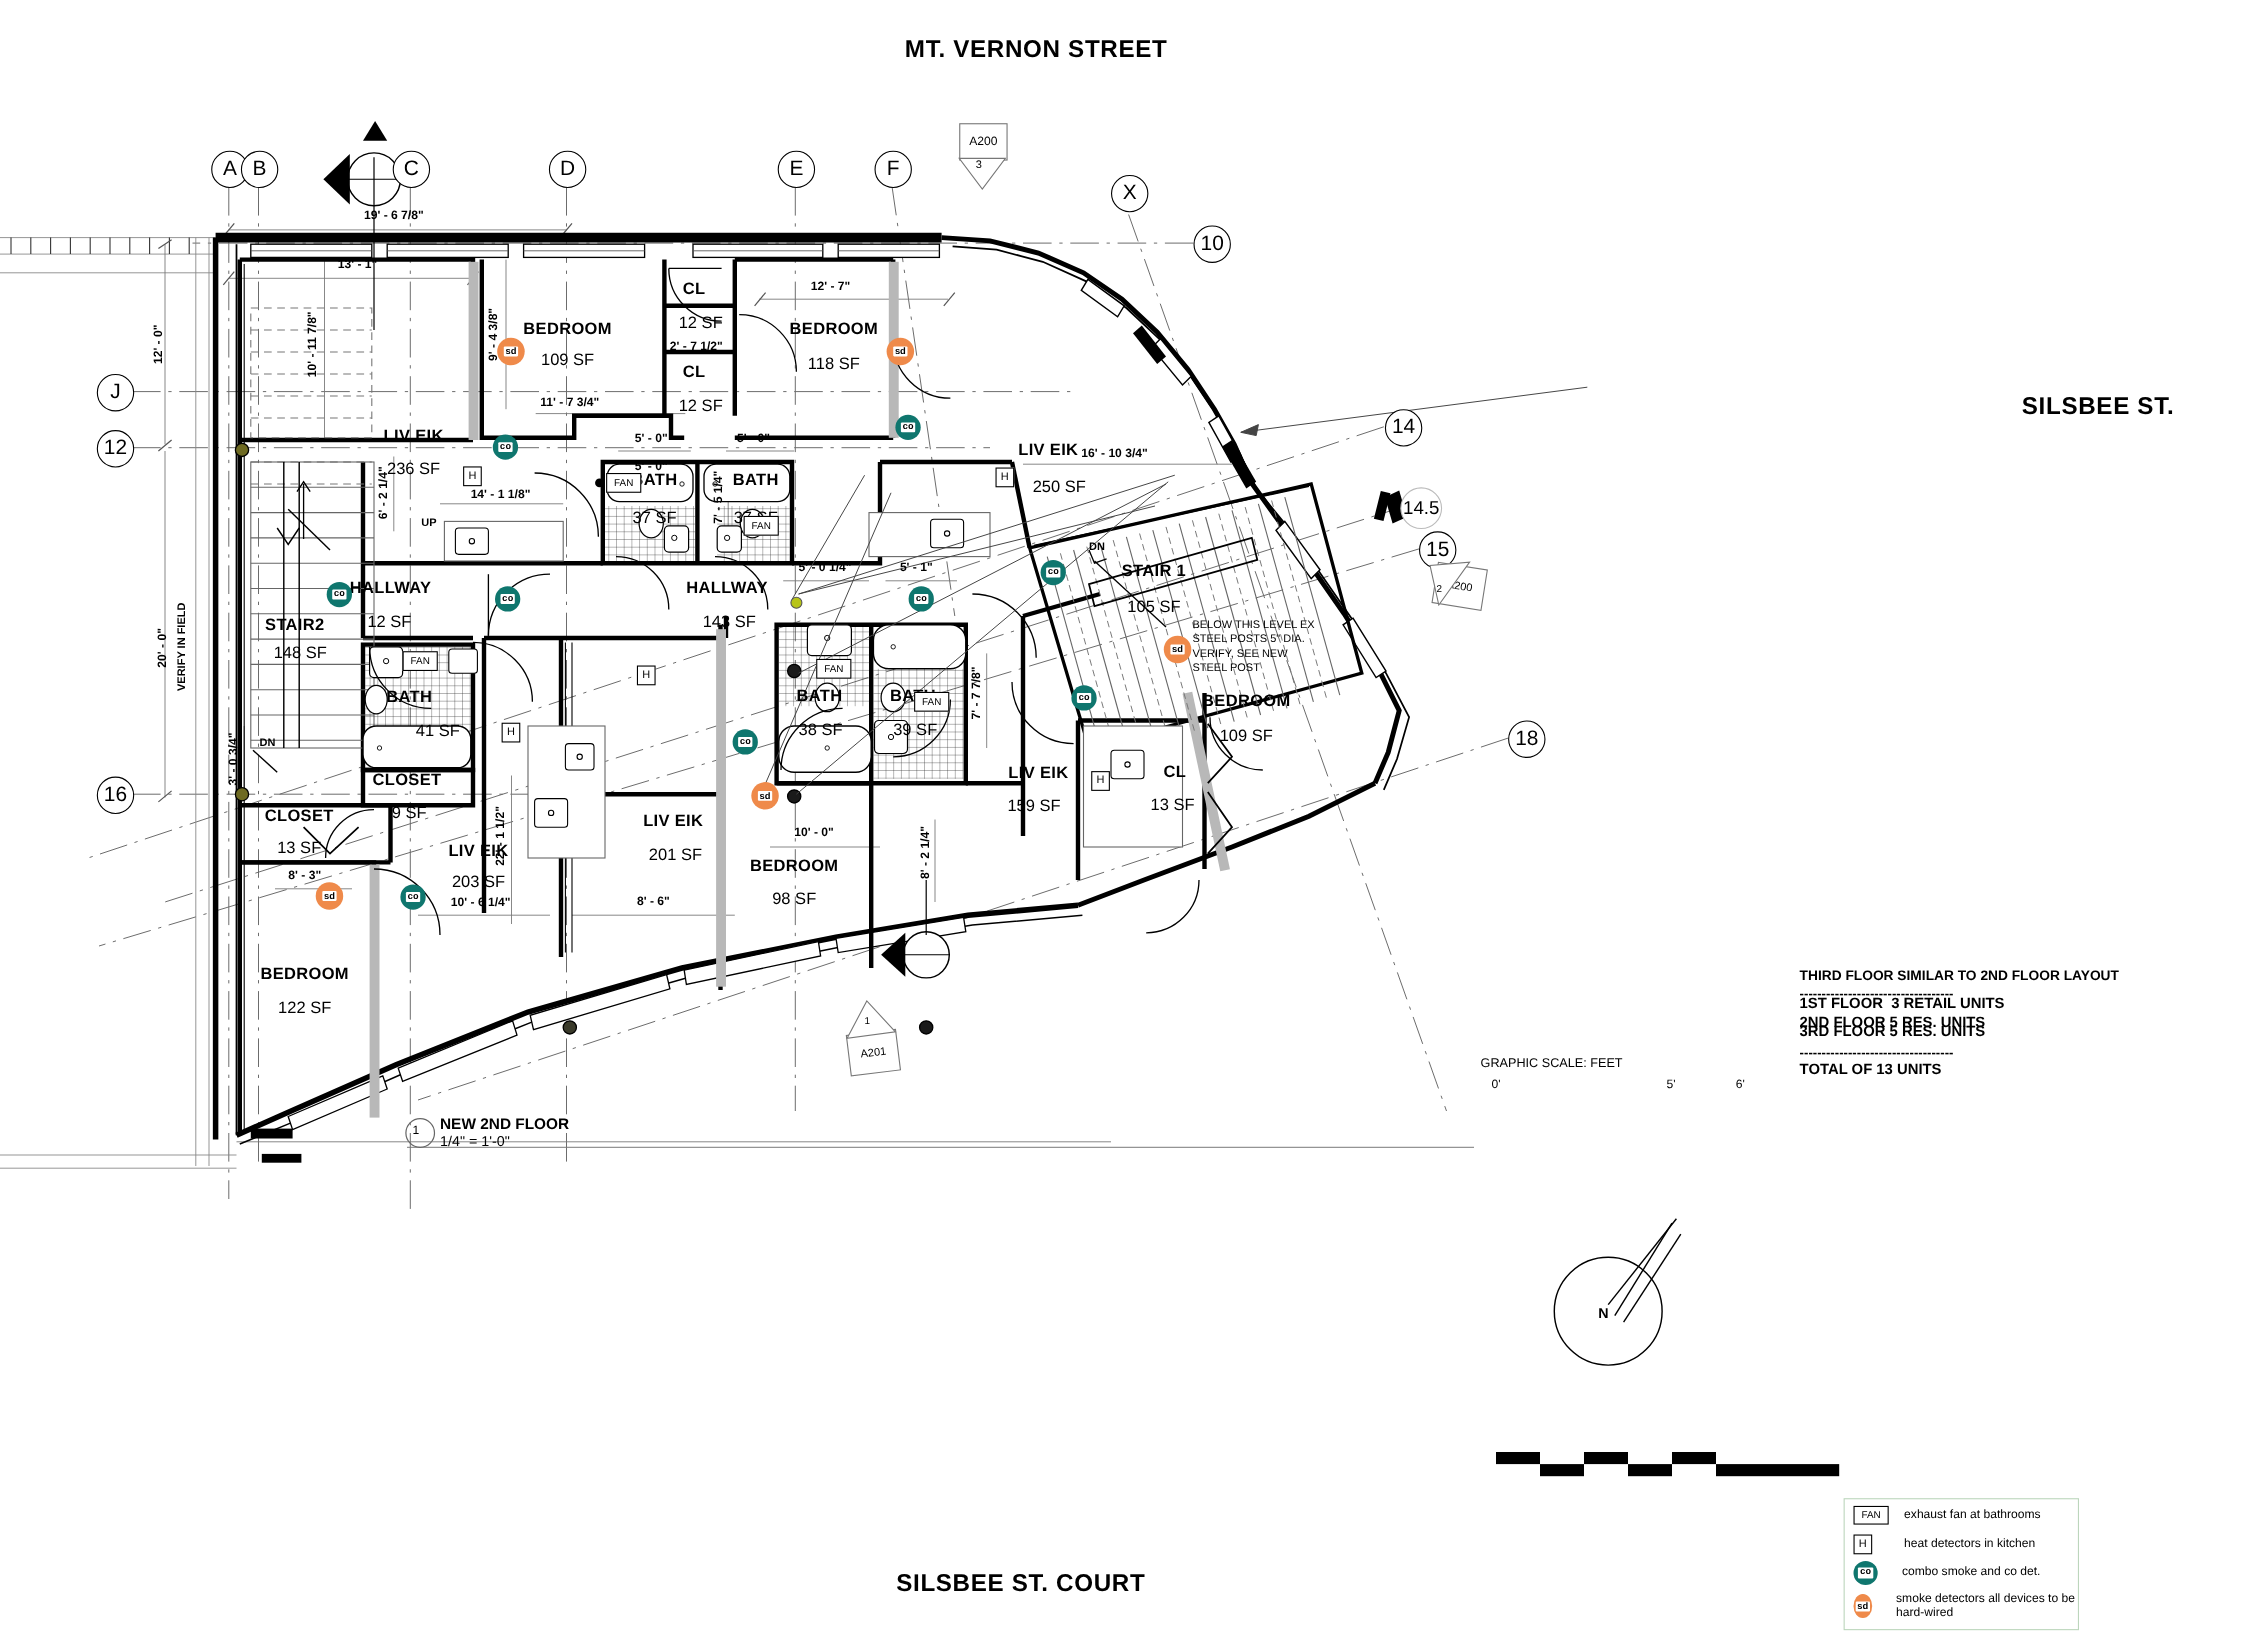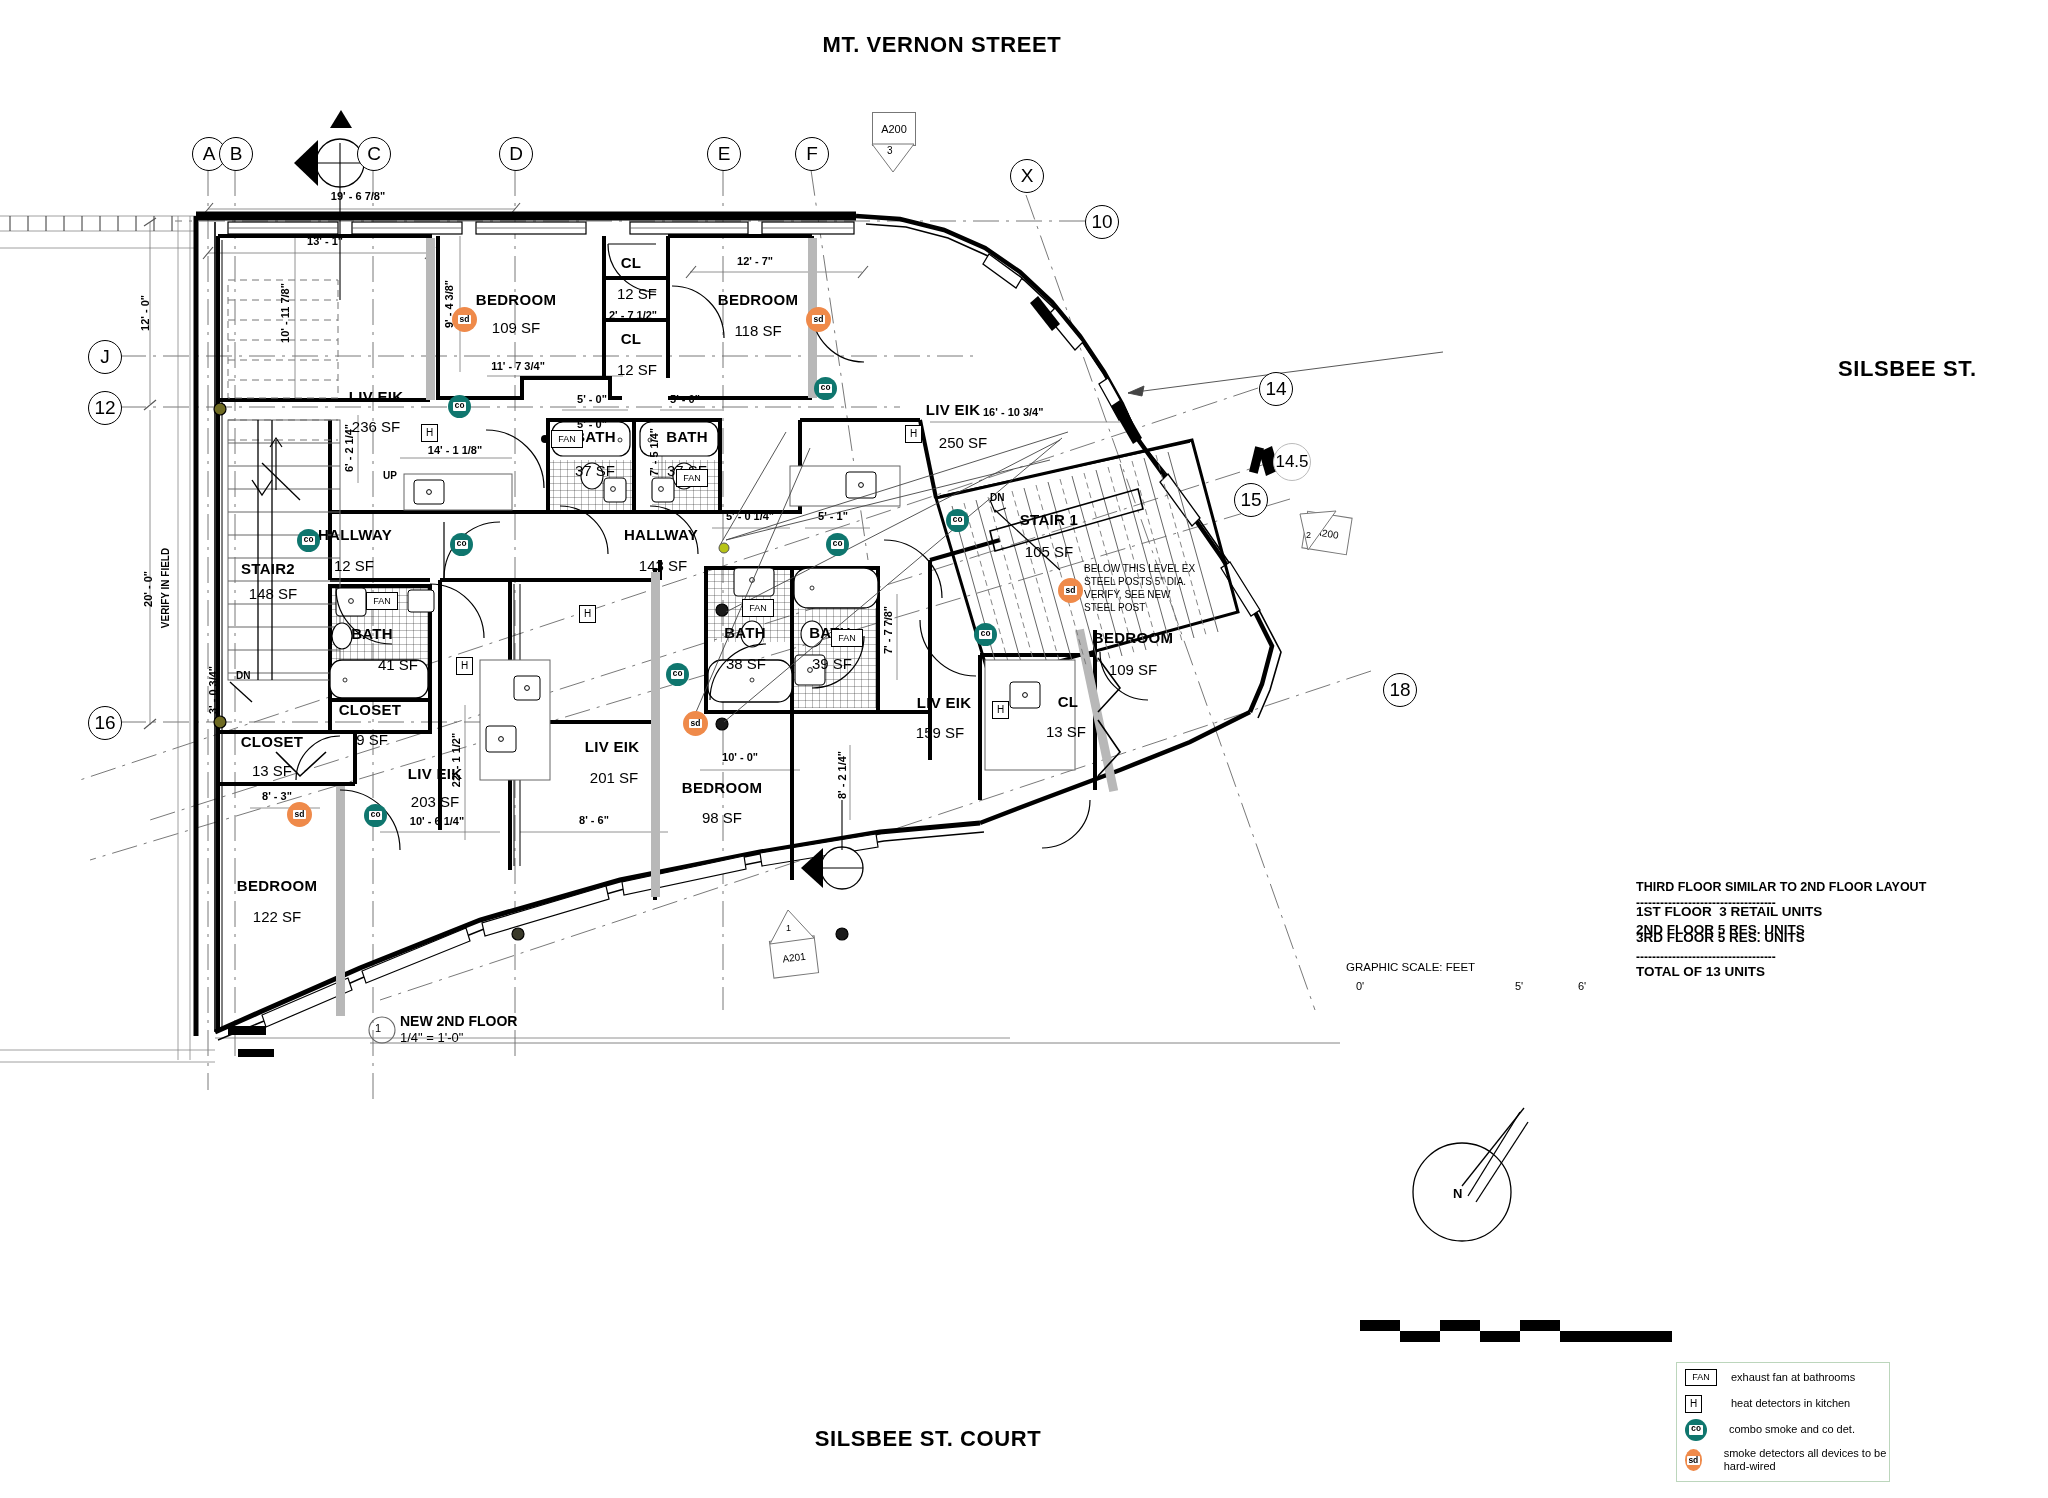--- a/index.html
+++ b/index.html
@@ -499,22 +499,22 @@
   <div class="bub" style="left:795px;top:137px;width:32px;height:32px;">F</div>
   <div class="bub" style="left:1010px;top:159px;width:32px;height:32px;">X</div>
 
   <div class="bub" style="left:88px;top:340px;width:32px;height:32px;">J</div>
   <div class="bub" style="left:88px;top:391px;width:32px;height:32px;">12</div>
   <div class="bub" style="left:88px;top:706px;width:32px;height:32px;text-align:center;">16</div>
 
   <div class="bub" style="left:1085px;top:205px;width:32px;height:32px;">10</div>
   <div class="bub" style="left:1259px;top:372px;width:32px;height:32px;">14</div>
   <div class="bub" style="left:1273px;top:443px;width:36px;height:36px;border-color:#bbb;font-size:17px;">14.5</div>
-  <div class="bub" style="left:1234px;top:483px;width:32px;height:32px;">15</div>
-  <div class="bub" style="left:1371px;top:673px;width:32px;height:32px;margin-left:12px;">18</div>
+  <div class="bub" style="left:1290px;top:483px;width:32px;height:32px;">15</div>
+  <div class="bub" style="left:1371px;top:655px;width:32px;height:32px;">18</div>
   <div class="abs" style="left:1252px;top:447px;width:9px;height:26px;background:#000;transform:rotate(14deg);"></div>
 
   <div class="abs" style="left:872px;top:112px;width:42px;height:32px;border:1px solid #777;background:#fff;
               display:flex;align-items:center;justify-content:center;font-size:11px;">A200</div>
   <svg style="left:0;top:0;" width="2048" height="1498">
     <polygon points="872,144 914,144 893,172" fill="#fff" stroke="#777" stroke-width="1"></polygon>
   </svg>
   <div class="txt" style="left:887px;top:145px;font-size:10px;">3</div>
 
   <div class="abs" style="left:1304px;top:514px;width:44px;height:36px;border:1px solid #777;background:#fff;

